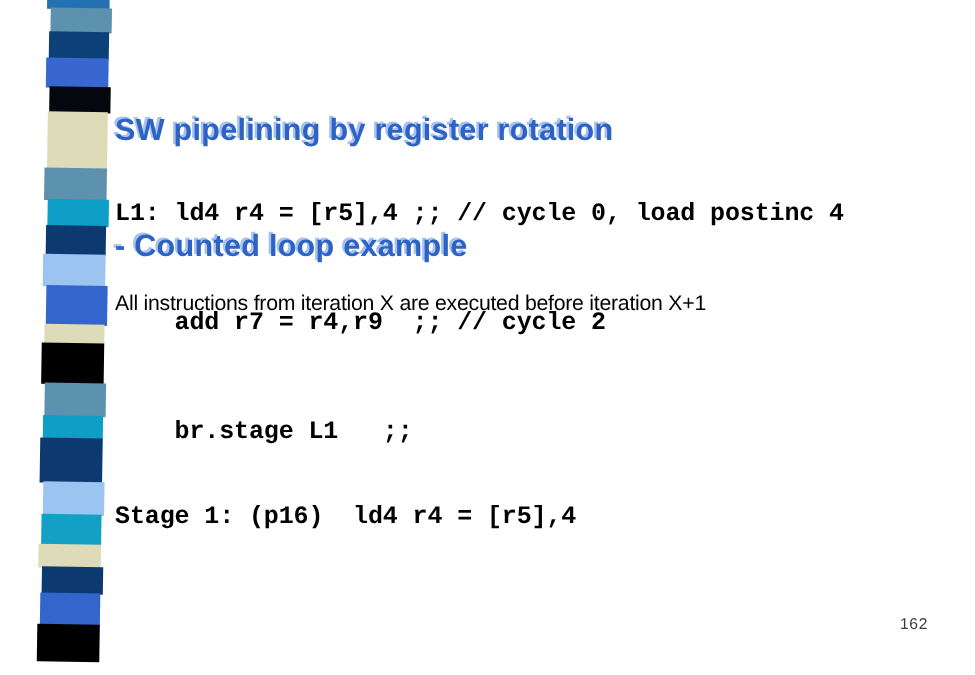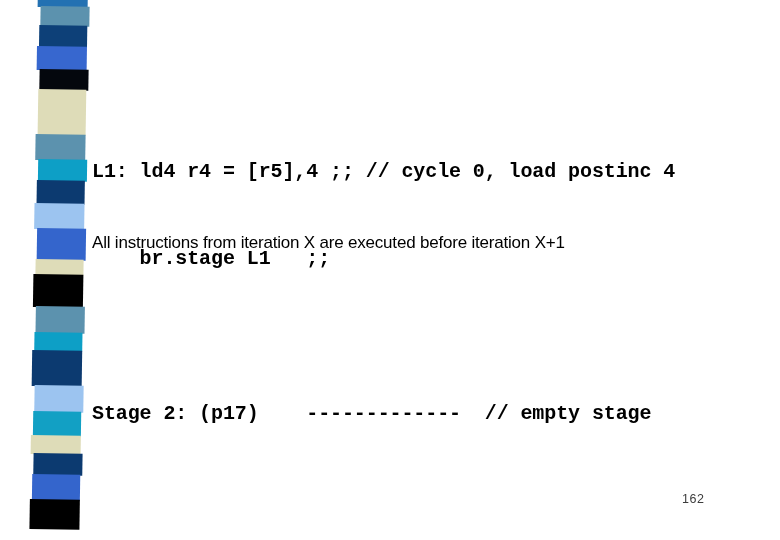--- a/index.html
+++ b/index.html
@@ -41,21 +41,21 @@
   .prose{
     position:absolute;left:92px;top:229px;
     font-size:17px;font-weight:normal;color:#000;letter-spacing:-0.2px;
   }
   .prose .p1{line-height:28px;white-space:pre;}
   .prose .p2{line-height:23px;white-space:pre;}
   .prose .p2 .wrap-indent{display:block;padding-left:30px;}
   .prose .p3{line-height:28px;margin-top:8px;white-space:pre;}
 
   .page-number{
-    position:absolute;left:682px;top:492px;
+    position:absolute;left:720px;top:492px;
     font-size:12.5px;color:#3c3c3c;letter-spacing:0.5px;
   }
 </style>
 </head>
 <body>
 
 <div class="slide">
 
   <div class="strip">
       <div class="strip-block" style="height: 18px; background: rgb(35, 113, 178);"></div>
@@ -75,31 +75,36 @@
       <div class="strip-block" style="height: 19px; background: rgb(13, 159, 198);"></div>
       <div class="strip-block" style="height: 36px; background: rgb(12, 58, 112);"></div>
       <div class="strip-block" style="height: 27px; background: rgb(156, 196, 240);"></div>
       <div class="strip-block" style="height: 25px; background: rgb(18, 160, 196);"></div>
       <div class="strip-block" style="height: 19px; background: rgb(222, 220, 184);"></div>
       <div class="strip-block" style="height: 22px; background: rgb(12, 58, 112);"></div>
       <div class="strip-block" style="height: 26px; background: rgb(52, 101, 204);"></div>
       <div class="strip-block" style="height: 30px; background: rgb(0, 0, 0);"></div>
     </div>
 
+  <div class="title">
+    <div>SW pipelining by register rotation</div>
+    <div>- Counted loop example</div>
+  </div>
 
   <div class="code-top mono">
     <div>L1: ld4 r4 = [r5],4 ;; // cycle 0, load postinc 4</div>
+    <div>    add r7 = r4,r9  ;; // cycle 2</div>
     <div>    br.stage L1   ;;</div>
   </div>
 
   <div class="prose">
     <div class="p1">All instructions from iteration X are executed before iteration X+1</div>
   </div>
 
   <div class="stages mono">
-    <div><span>Stage 2: (p17)    -------------  // empty stage</span></div>
+    <div><span>Stage 1: (p16)  ld4 r4 = [r5],4</span></div>
     
     
   </div>
 
   <div class="page-number">162</div>
 
 </div>
 
 </body></html>

